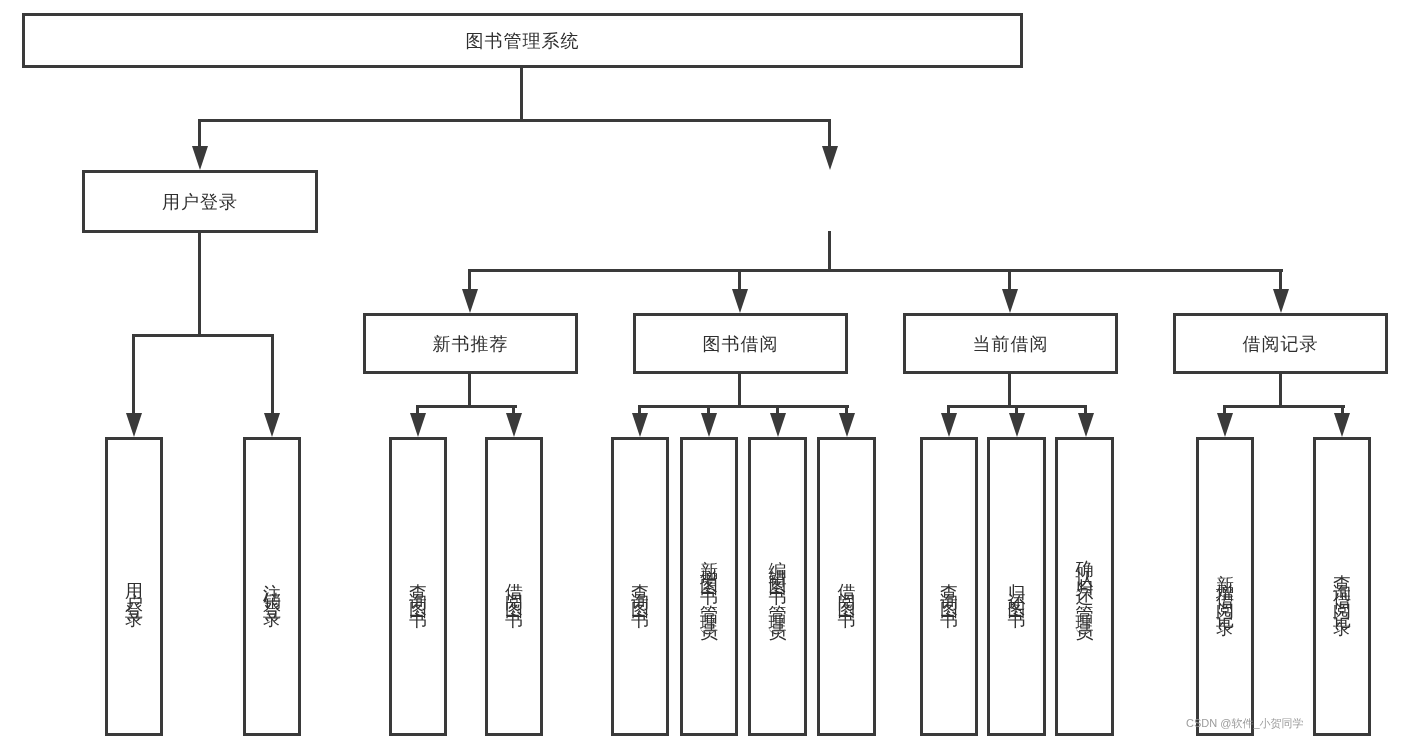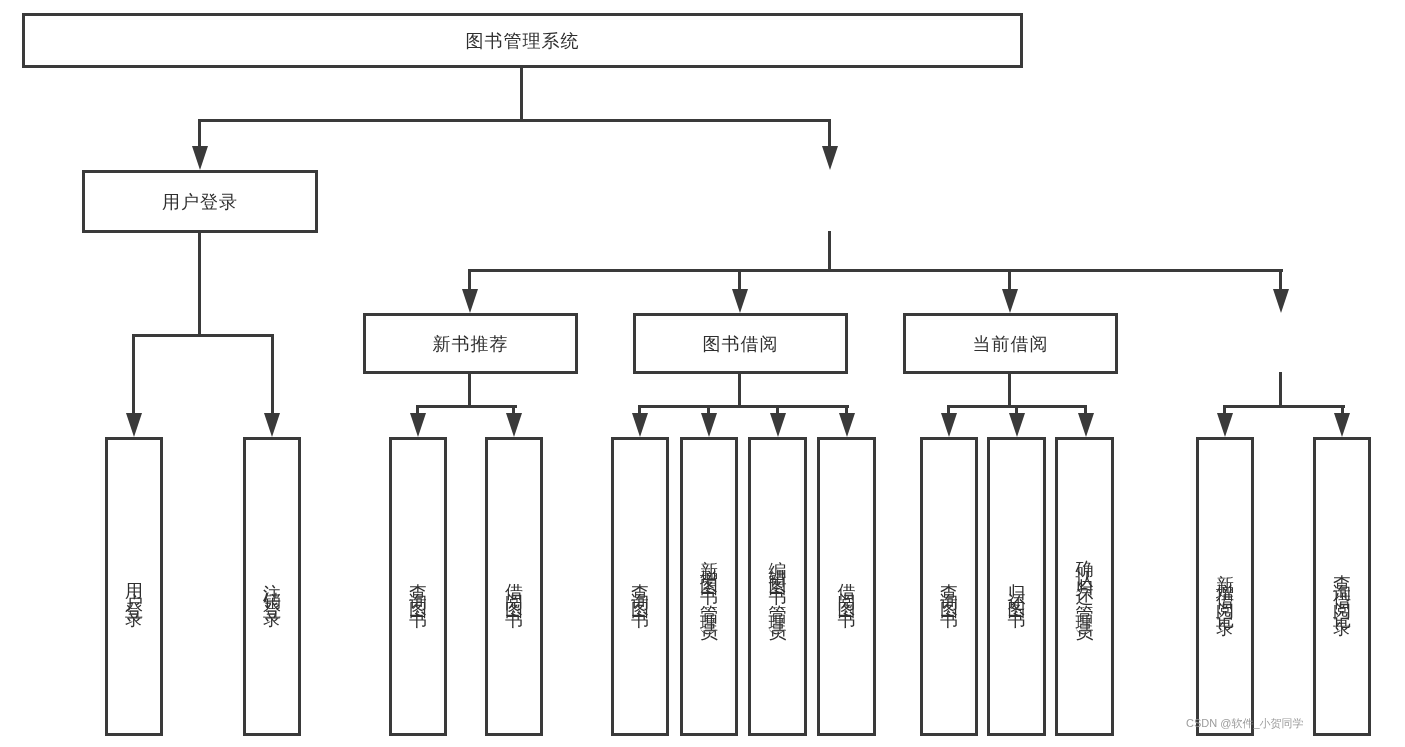--- a/index.html
+++ b/index.html
@@ -63,20 +63,21 @@
 
 <div class="canvas">
 
   <div class="box" style="left:22px;top:13px;width:1001px;height:55px">图书管理系统</div>
 
   <div class="box" style="left:82px;top:170px;width:236px;height:63px">用户登录</div>
 
   <div class="box" style="left:633px;top:313px;width:215px;height:61px">图书借阅</div>
   <div class="box" style="left:363px;top:313px;width:215px;height:61px">新书推荐</div>
   <div class="box" style="left:903px;top:313px;width:215px;height:61px">当前借阅</div>
+  <div class="box" style="left:1173px;top:313px;width:215px;height:61px">借阅记录</div>
 
   <div class="box leaf" style="left:105px;top:437px;width:58px;height:299px">用户登录</div>
   <div class="box leaf" style="left:243px;top:437px;width:58px;height:299px">注销登录</div>
 
   <div class="box leaf" style="left:389px;top:437px;width:58px;height:299px">查询图书</div>
   <div class="box leaf" style="left:485px;top:437px;width:58px;height:299px">借阅图书</div>
 
   <div class="box leaf" style="left:611px;top:437px;width:58px;height:299px">查询图书</div>
   <div class="box leaf" style="left:680px;top:437px;width:58px;height:299px">新增图书（管理员）</div>
   <div class="box leaf" style="left:748px;top:437px;width:59px;height:299px">编辑图书（管理员）</div>

